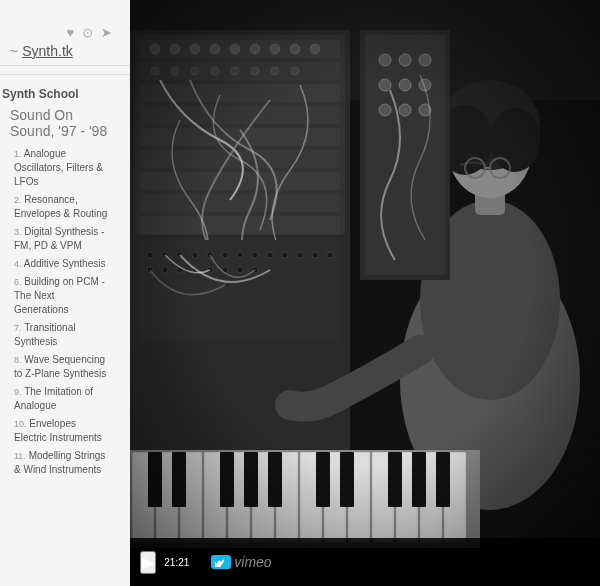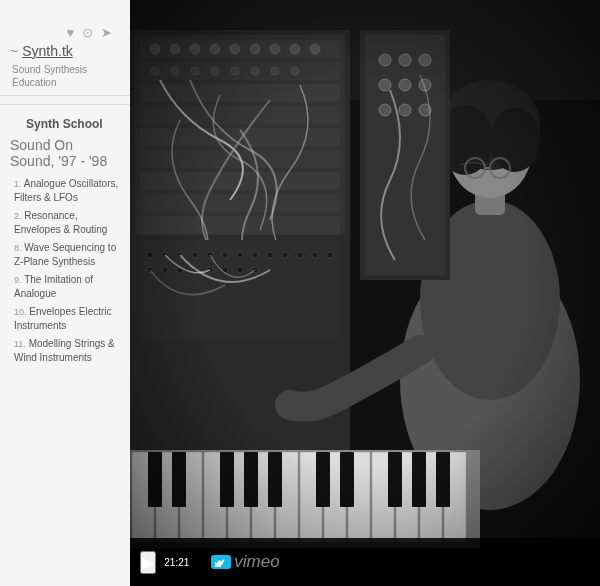--- a/index.html
+++ b/index.html
@@ -53,36 +53,35 @@
       line-height: 1.3;
       margin-top: 4px;
       padding-left: 2px;
     }
 
     .sidebar-section-title {
       font-size: 12px;
       font-weight: bold;
       color: #555;
       padding: 8px 10px 4px 2px;
-      margin-left: 24px;
     }
 
     .sidebar-subsection-title {
       font-size: 14px;
       color: #777;
       padding: 2px 10px 6px 10px;
     }
 
     .sidebar-list {
       list-style: none;
       padding: 0;
     }
 
     .sidebar-list li {
-      padding: 2px 8px 2px 14px;
+      padding: 2px 22px 2px 14px;
       font-size: 10px;
       color: #555;
       line-height: 1.4;
       cursor: pointer;
     }
 
     .sidebar-list li .item-num {
       color: #999;
       font-size: 9px;
     }
@@ -146,21 +145,21 @@
       height: 14px;
       background: #1ab7ea;
       border-radius: 3px;
       display: flex;
       align-items: center;
       justify-content: center;
     }
 
     .vimeo-text {
       color: #888;
-      font-size: 17px;
+      font-size: 14px;
       font-style: italic;
     }
 
     .wrapper {
       display: flex;
       width: 600px;
       height: 586px;
       position: relative;
     }
 
@@ -198,36 +197,51 @@
 
       <div class="sidebar-header-icons">
         <button class="icon-btn">♥</button>
         <button class="icon-btn">⊙</button>
         <button class="icon-btn">➤</button>
       </div>
       <div class="logo-title">
         <span class="logo-wave">~</span>
         <span class="logo-text">Synth.tk</span>
       </div>
-      <div class="logo-subtitle">Sound Synthesis Education</div>
     </div>
 
     <hr class="divider">
 
     <div class="sidebar-section-title">Synth School</div>
     <div class="sidebar-subsection-title">Sound On Sound, '97 - '98</div>
 
     <ul class="sidebar-list">
       <li>
         <span class="item-num">1.</span>
         <span>Analogue Oscillators, Filters &amp; LFOs</span>
       </li>
       <li>
         <span class="item-num">2.</span>
         <span>Resonance, Envelopes &amp; Routing</span>
+      </li>
+      <li>
+        <span class="item-num">3.</span>
+        <span>Digital Synthesis - FM, PD &amp; VPM</span>
+      </li>
+      <li>
+        <span class="item-num">4.</span>
+        <span>Additive Synthesis</span>
+      </li>
+      <li>
+        <span class="item-num">6.</span>
+        <span>Building on PCM - The Next Generations</span>
+      </li>
+      <li>
+        <span class="item-num">7.</span>
+        <span>Transitional Synthesis</span>
       </li>
       <li>
         <span class="item-num">8.</span>
         <span>Wave Sequencing to Z-Plane Synthesis</span>
       </li>
       <li>
         <span class="item-num">9.</span>
         <span>The Imitation of Analogue</span>
       </li>
       <li>

